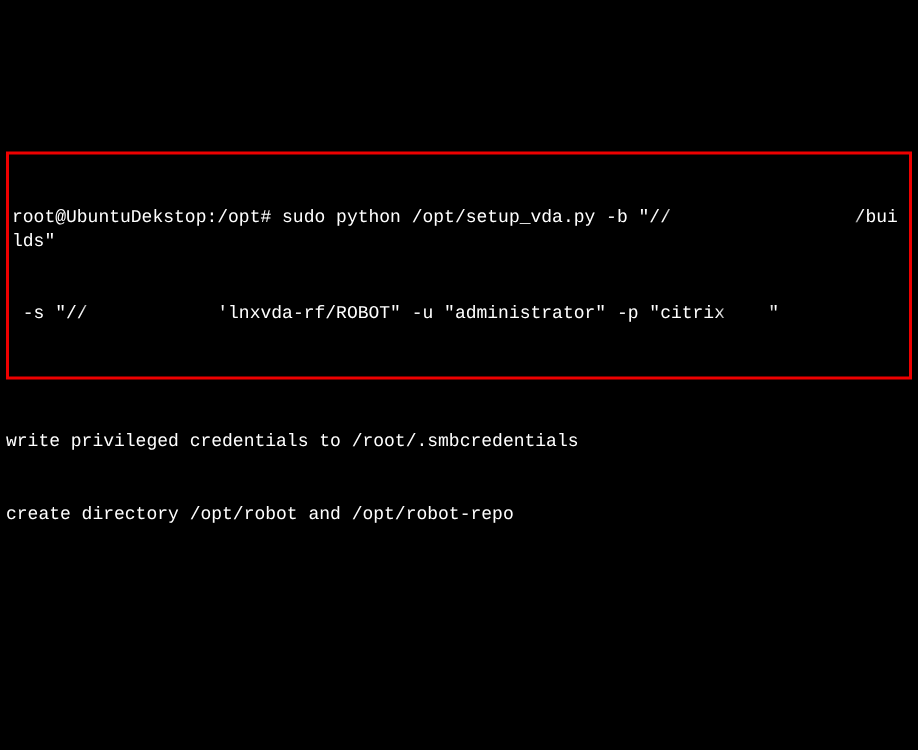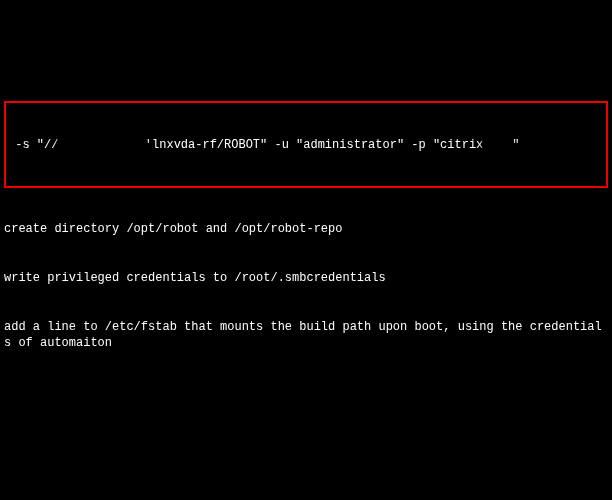--- a/index.html
+++ b/index.html
@@ -41,25 +41,25 @@
       user-select: none;
     }
   </style>
 </head>
 <body>
 
 
 
 <div class="terminal">
   <div class="highlight-top">
+    <span class="line"><span class="prompt-user">root@UbuntuDekstop</span><span>:</span><span>/opt</span><span>#</span> <span>sudo python /opt/setup_vda.py -b "//</span><span class="redact">xxxxxxxxxxxxxxxxx</span><span>/builds"</span></span>
     <span class="line"><span> -s "//</span><span class="redact">xxxxxxxxxxxx</span><span>'lnxvda-rf/ROBOT" -u "administrator" -p "citrix</span><span class="redact">xxxx</span><span>"</span></span>
   </div>
+  <span class="line">write privileged credentials to /root/.smbcredentials</span>
   <span class="line">create directory /opt/robot and /opt/robot-repo</span>
-  <span class="line">write privileged credentials to /root/.smbcredentials</span>
-  <span class="line">add a line to /etc/fstab that mounts the build path upon boot, using the credentials of automaiton</span>
   
   
   
   
   
   
   <span class="line"></span>
   
   
   

